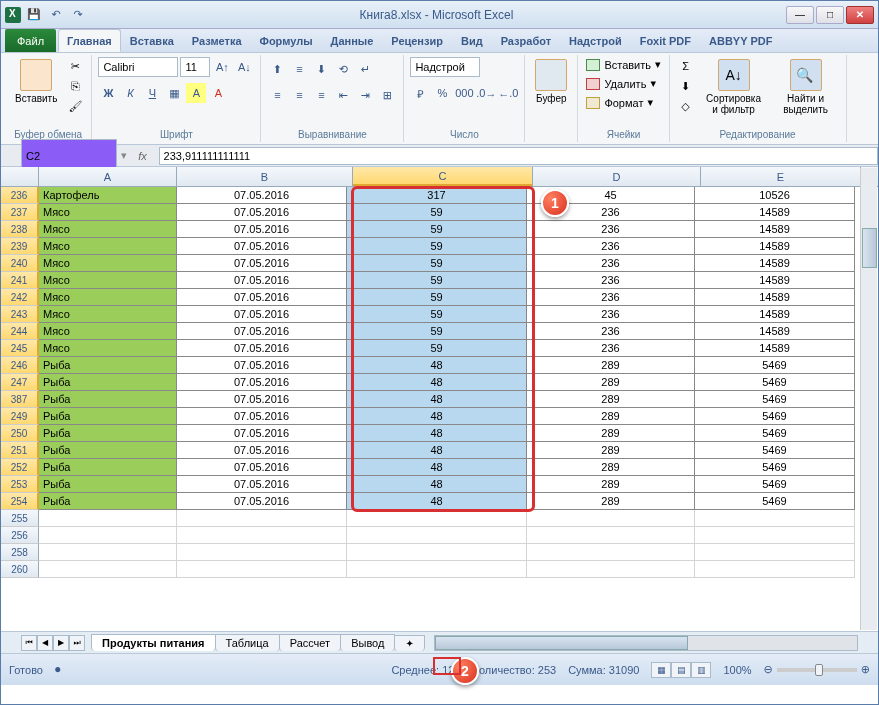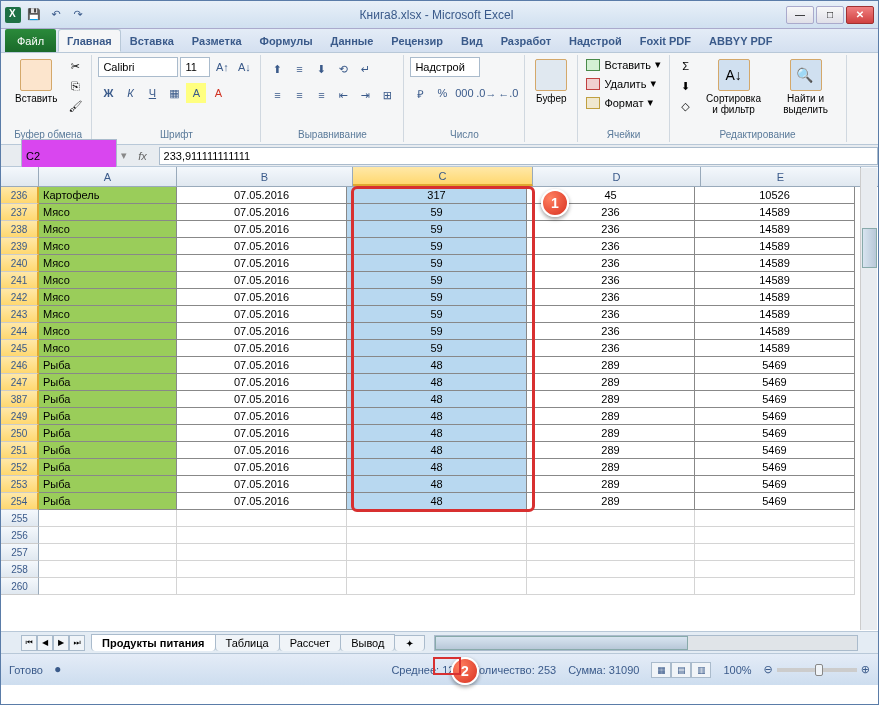--- a/index.html
+++ b/index.html
@@ -31,21 +31,21 @@
 .small-btns { display: flex; flex-direction: column; gap: 2px; }
 .small-btn { width: 20px; height: 18px; border: 1px solid transparent; display: flex; align-items: center; justify-content: center; font-size: 11px; }
 .font-box { display: flex; gap: 2px; align-items: center; }
 .font-select { height: 20px; border: 1px solid #abc; background: #fff; padding: 0 4px; font-size: 11px; display: flex; align-items: center; }
 .btn-row { display: flex; gap: 2px; margin-top: 2px; }
 .mini-btn { width: 20px; height: 20px; display: flex; align-items: center; justify-content: center; font-size: 11px; color: #3a5a8a; }
 .cells-group .row-btn { display: flex; align-items: center; gap: 4px; padding: 1px 2px; font-size: 11px; }
 .cells-group .cell-icon { width: 14px; height: 12px; border: 1px solid #4a8a4a; background: #d4f0d4; }
 
 .formula-bar { height: 22px; background: #e8ecf0; border-bottom: 1px solid #b8c8d8; display: flex; align-items: center; font-size: 11px; }
-.name-box { width: 96px; height: 34px; background: #d946ef; border: 1px solid #abc; margin-left: 20px; padding: 0 4px; display: flex; align-items: center; }
+.name-box { width: 96px; height: 34px; background: #8b5cf6; border: 1px solid #abc; margin-left: 20px; padding: 0 4px; display: flex; align-items: center; }
 .fx-label { width: 20px; text-align: center; font-style: italic; color: #666; margin: 0 6px; }
 .formula-input { flex: 1; height: 18px; background: #fff; border: 1px solid #abc; padding: 0 4px; display: flex; align-items: center; }
 
 .grid-area { position: relative; height: 464px; overflow: hidden; background: #fff; }
 .col-headers { display: flex; height: 20px; background: linear-gradient(#f4f8fc, #e0e8f0); border-bottom: 1px solid #9ab; position: sticky; top: 0; }
 .corner { width: 38px; border-right: 1px solid #9ab; background: linear-gradient(#f4f8fc, #e0e8f0); }
 .col-header { border-right: 1px solid #9ab; text-align: center; font-size: 11px; color: #3a5a8a; display: flex; align-items: center; justify-content: center; }
 .col-header.sel { background: linear-gradient(#ffe8a8, #ffd870); border-bottom: 2px solid #e0a830; }
 .col-A { width: 138px; } .col-B { width: 176px; } .col-C { width: 180px; } .col-D { width: 168px; } .col-E { width: 160px; }
 
@@ -415,28 +415,20 @@
         </div>
         <div class="row empty">
           <div class="row-header">256</div>
           <div class="cell colA"></div>
           <div class="cell colB"></div>
           <div class="cell colC"></div>
           <div class="cell colD"></div>
           <div class="cell colE"></div>
         </div>
         <div class="row empty">
-          <div class="row-header">257</div>
-          <div class="cell colA"></div>
-          <div class="cell colB"></div>
-          <div class="cell colC"></div>
-          <div class="cell colD"></div>
-          <div class="cell colE"></div>
-        </div>
-        <div class="row empty">
           <div class="row-header">258</div>
           <div class="cell colA"></div>
           <div class="cell colB"></div>
           <div class="cell colC"></div>
           <div class="cell colD"></div>
           <div class="cell colE"></div>
         </div>
         <div class="row empty">
           <div class="row-header">260</div>
           <div class="cell colA"></div>

